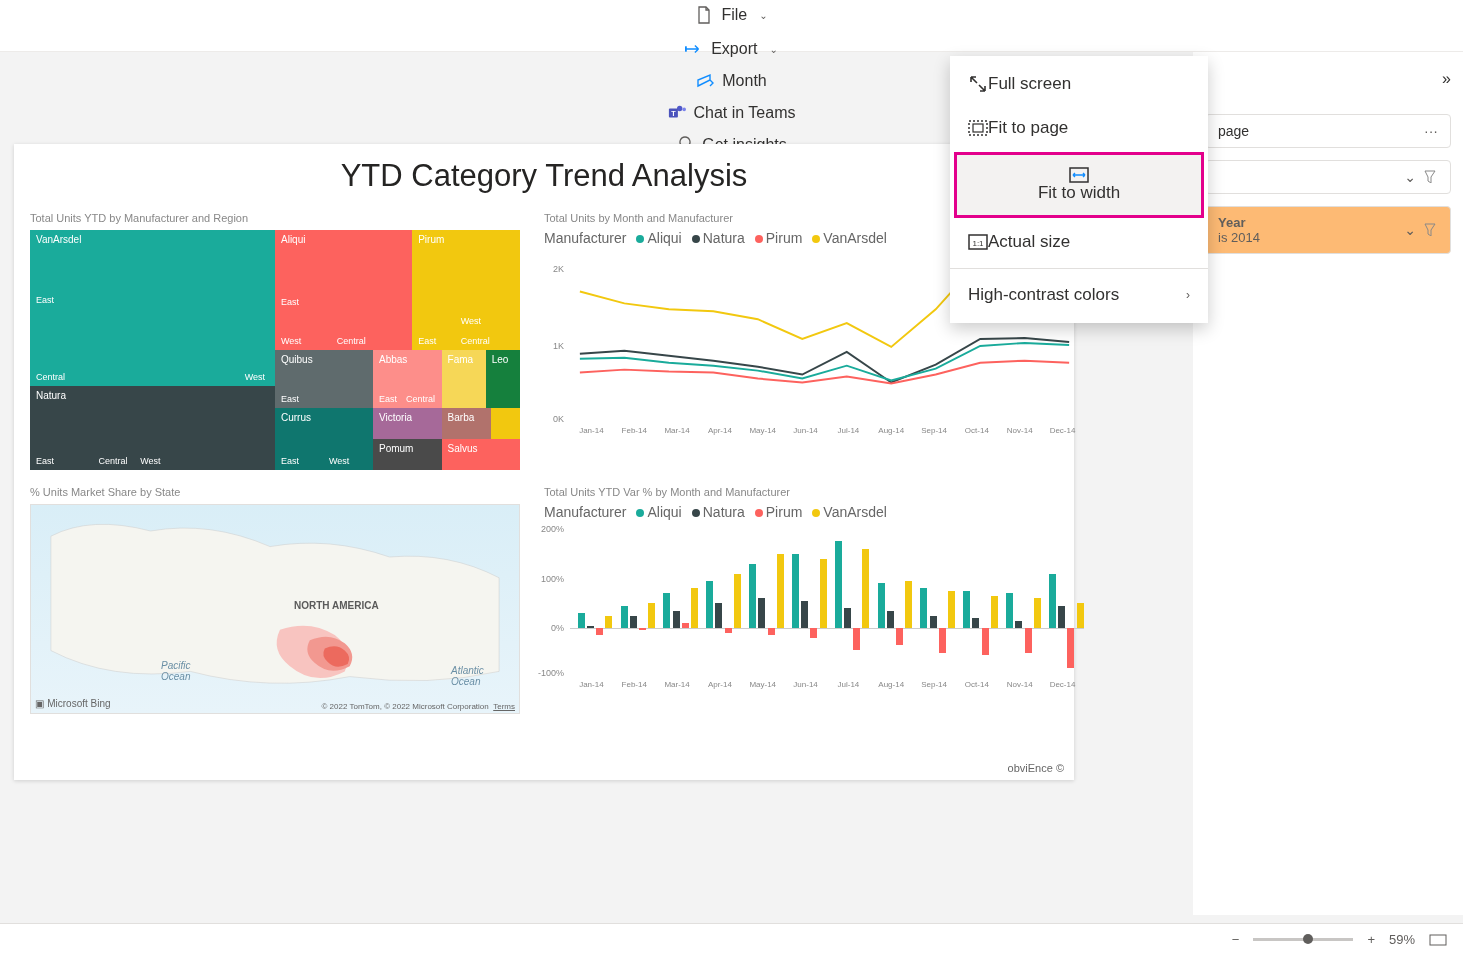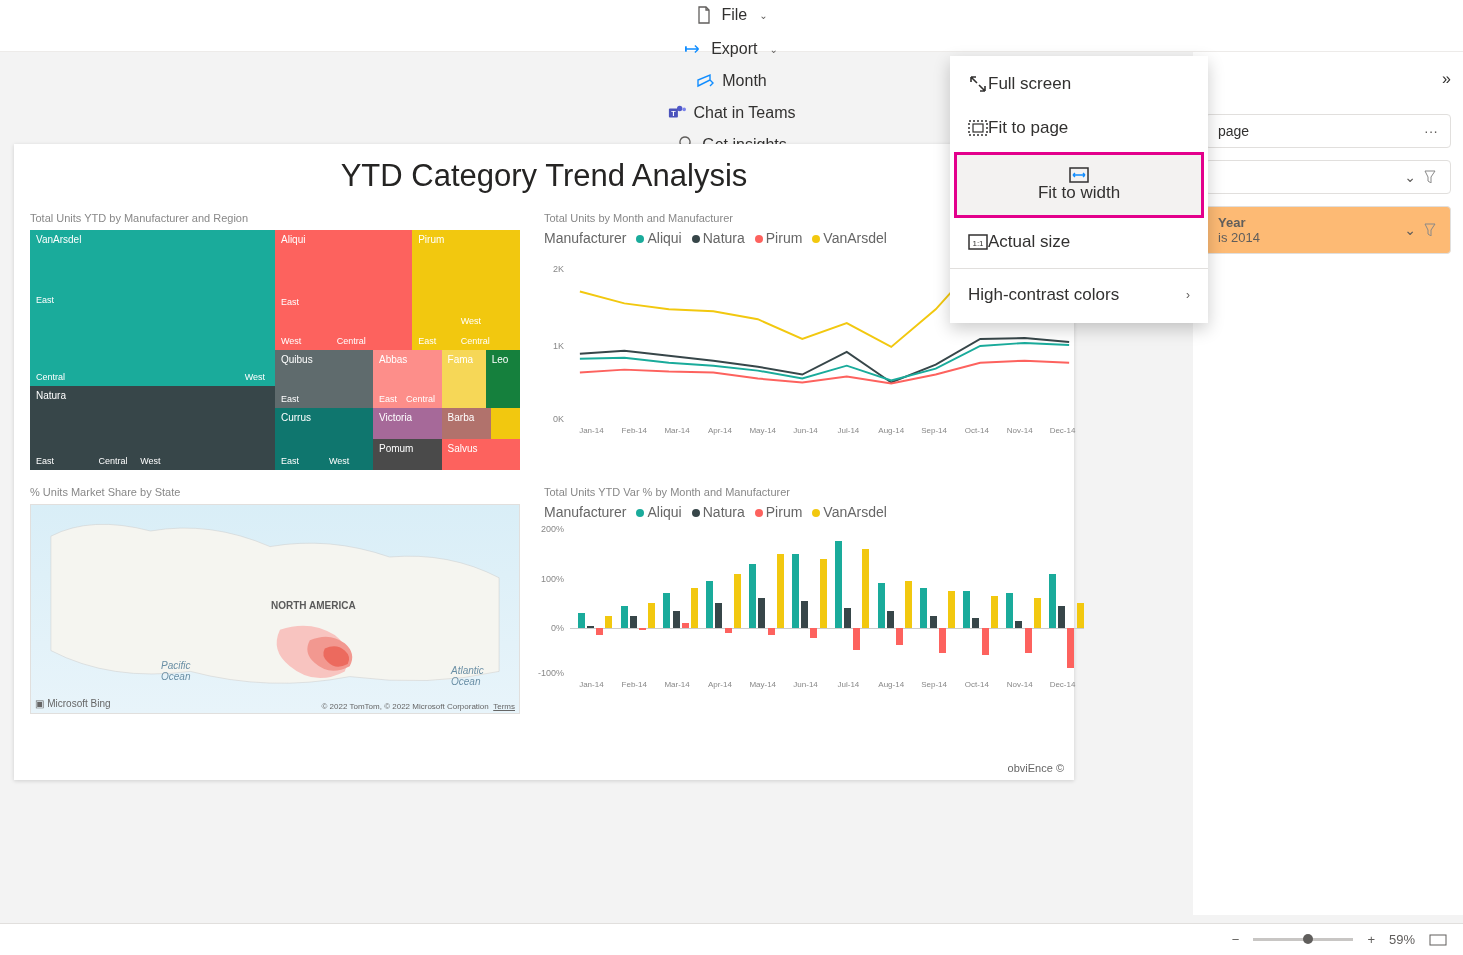--- a/index.html
+++ b/index.html
@@ -319,21 +319,21 @@
 
     <div>
       <div class="viz-title">% Units Market Share by State</div>
       <div class="map">
         <svg width="100%" height="100%" viewBox="0 0 490 200" preserveAspectRatio="none">
           <path d="M20 30 Q60 10 120 25 Q180 15 240 40 Q300 30 360 50 Q420 45 470 70 L470 160 Q400 175 320 165 Q240 180 160 160 Q80 170 20 140 Z" fill="#f5f5f0" stroke="#ccc" stroke-width="0.5"></path>
           <path d="M250 120 q30 -10 55 5 q20 15 10 35 q-30 15 -55 -5 q-20 -15 -10 -35z" fill="#f8c4c0"></path>
           <path d="M280 130 q20 -8 35 3 q12 10 5 22 q-20 10 -35 -3 q-12 -10 -5 -22z" fill="#f29890"></path>
           <path d="M295 138 q12 -5 20 2 q7 6 3 13 q-12 6 -20 -2 q-7 -6 -3 -13z" fill="#ec6a5e"></path>
         </svg>
-        <div class="map-label" style="left:240px;top:95px">NORTH AMERICA</div>
+        <div class="map-label" style="left:263px;top:95px">NORTH AMERICA</div>
         <div class="map-label" style="left:130px;top:155px;font-weight:400;font-style:italic;color:#6a8fa5;white-space:pre">Pacific
 Ocean</div>
         <div class="map-label" style="left:420px;top:160px;font-weight:400;font-style:italic;color:#6a8fa5;white-space:pre">Atlantic
 Ocean</div>
         <div class="map-logo">▣ <span>Microsoft Bing</span></div>
         <div class="map-attr"><span>© 2022 TomTom, © 2022 Microsoft Corporation</span> &nbsp;<u>Terms</u></div>
       </div>
     </div>
 
     <div>

